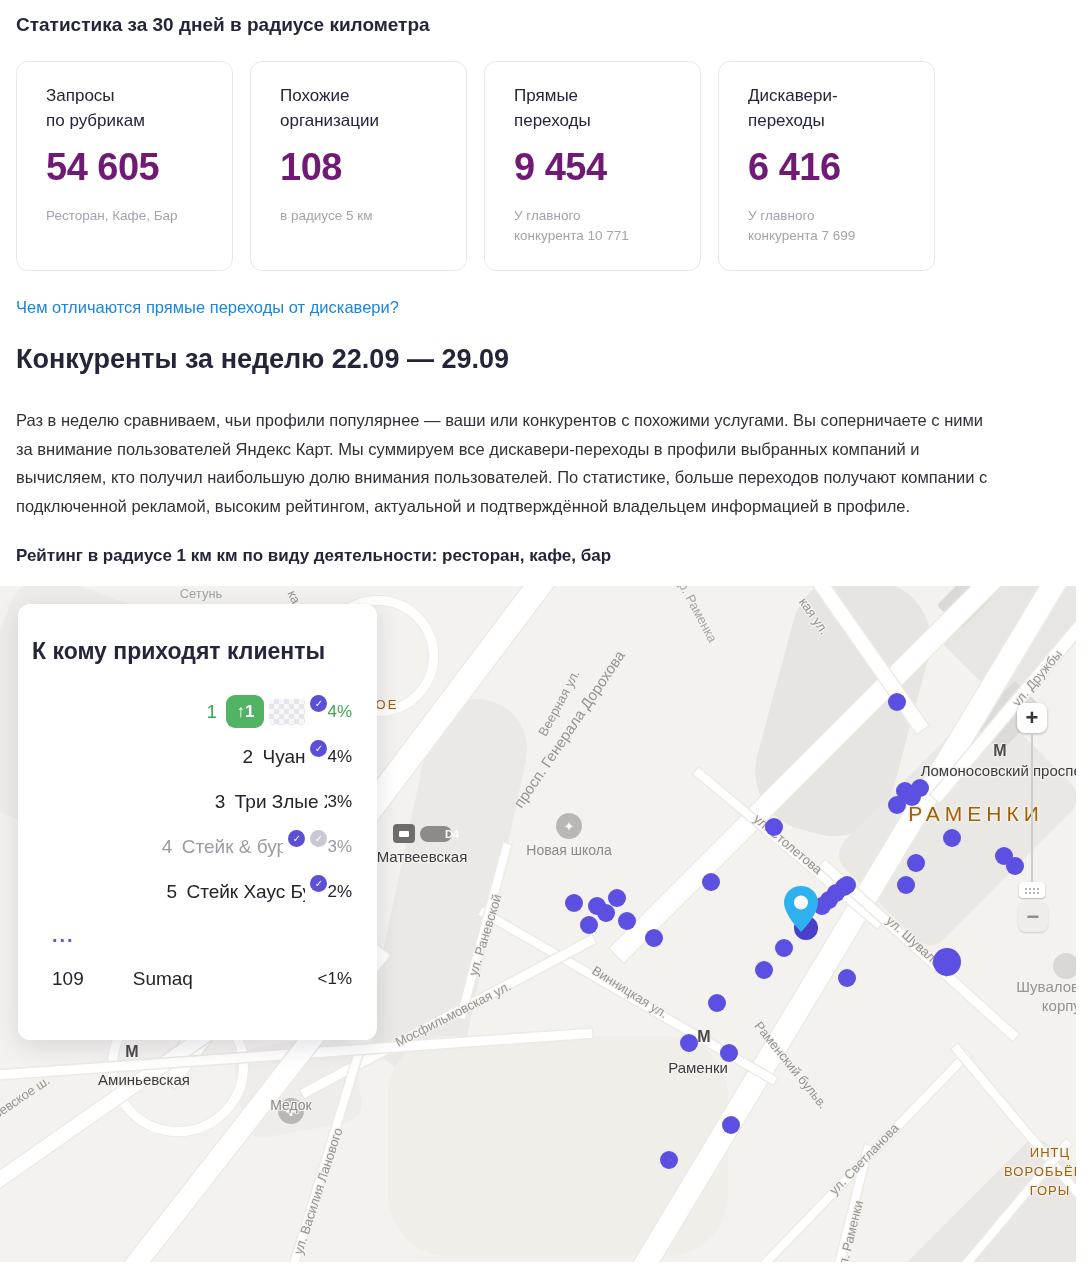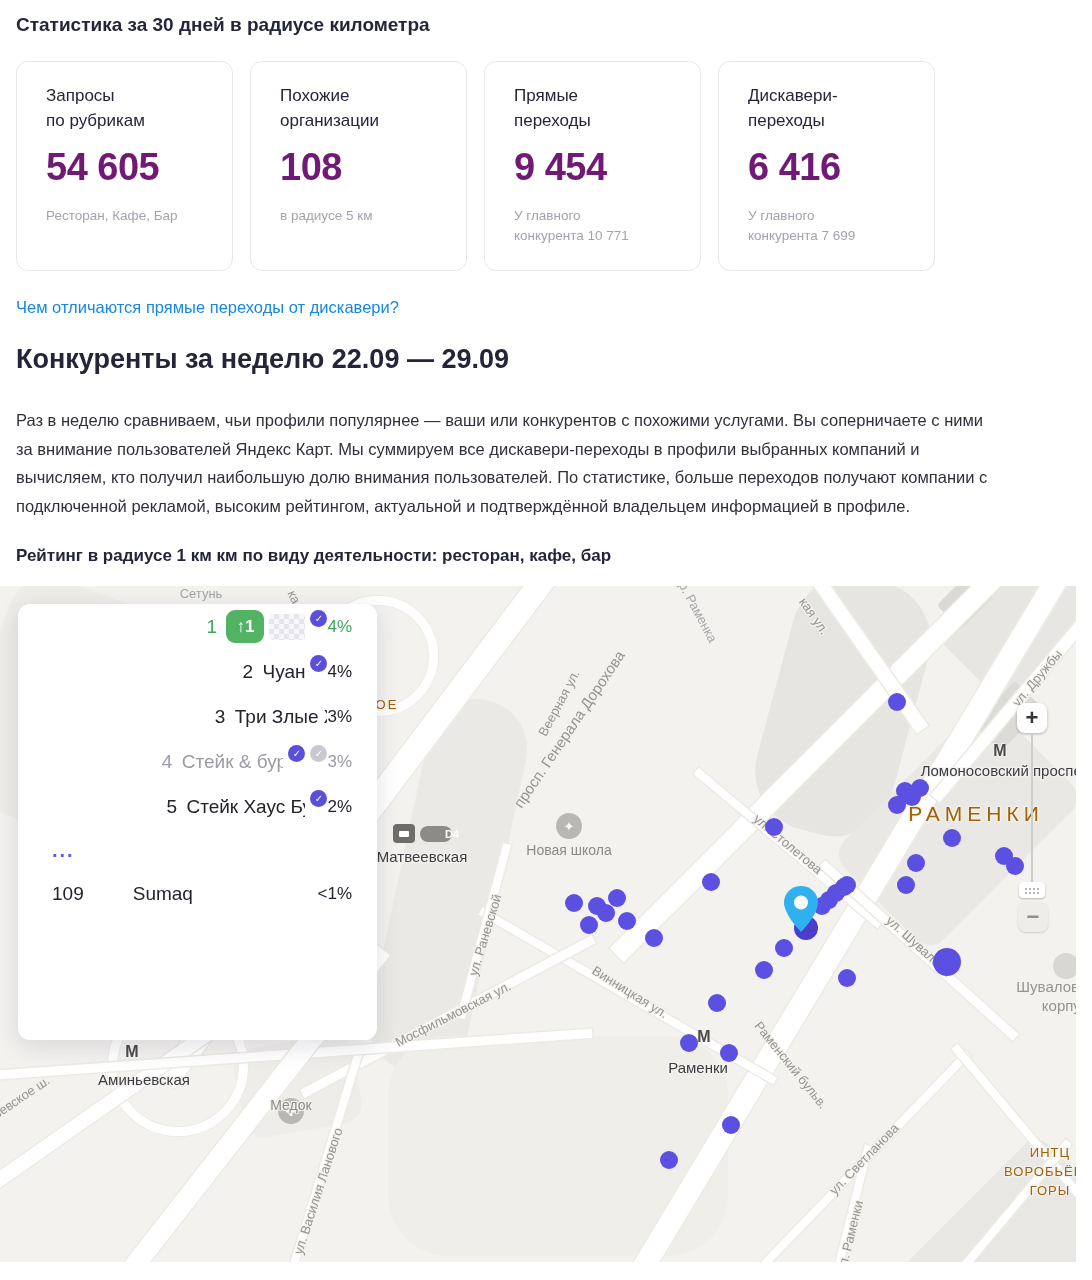--- a/index.html
+++ b/index.html
@@ -241,20 +241,21 @@
   </div>
 
   <div class="zoom-btn" style="left:1019px;top:117px;">+</div>
   <div class="zoom-track" style="left:1033px;top:147px;height:151px;"></div>
   <div class="zoom-handle" style="left:1021px;top:296px;">
       <i></i>
     </div>
   <div class="zoom-btn minus" style="left:1020px;top:316px;">−</div>
 
   <div class="panel">
+    <div class="panel-title">К кому приходят клиенты</div>
     <div id="panel-rows">
         <div class="rrow">
           <div class="rbar" style="width: 345px;"></div>
           <span class="rrank green-txt">1</span>
           <span class="upbadge">↑1</span>
           <span class="checker"></span>
           <span class="vbadge">✓</span>
           <span class="rpct green-txt">4%</span>
         </div>
         <div class="rrow">

